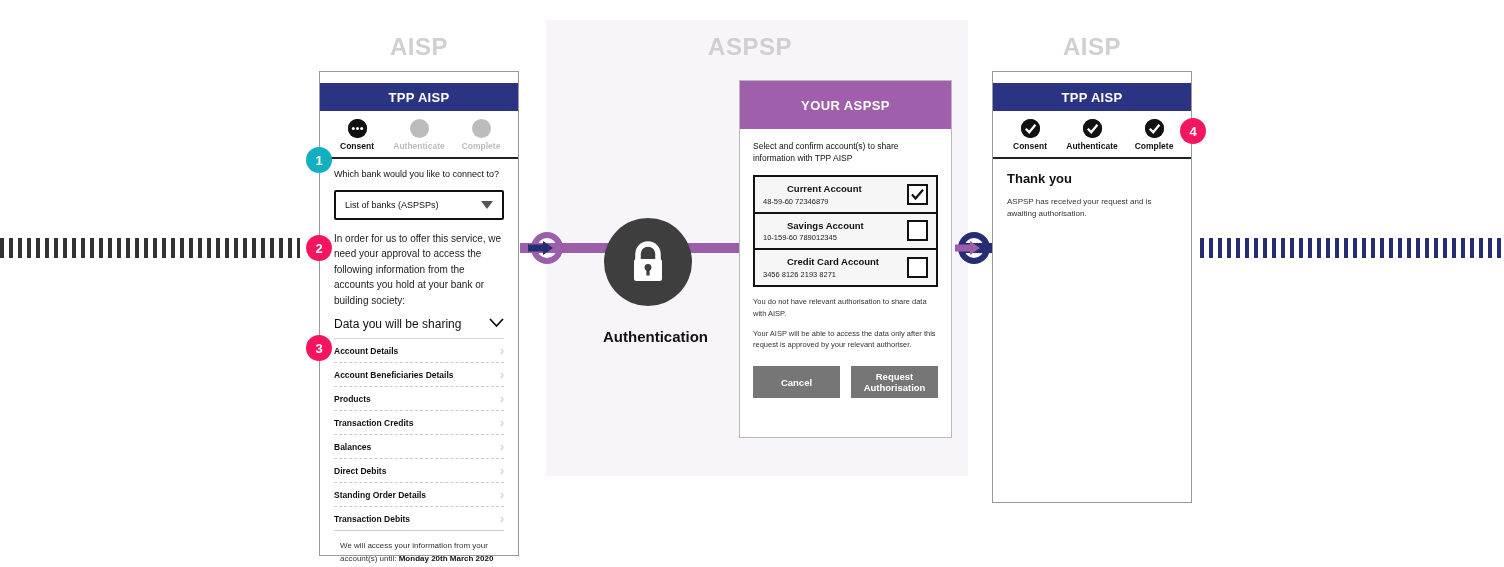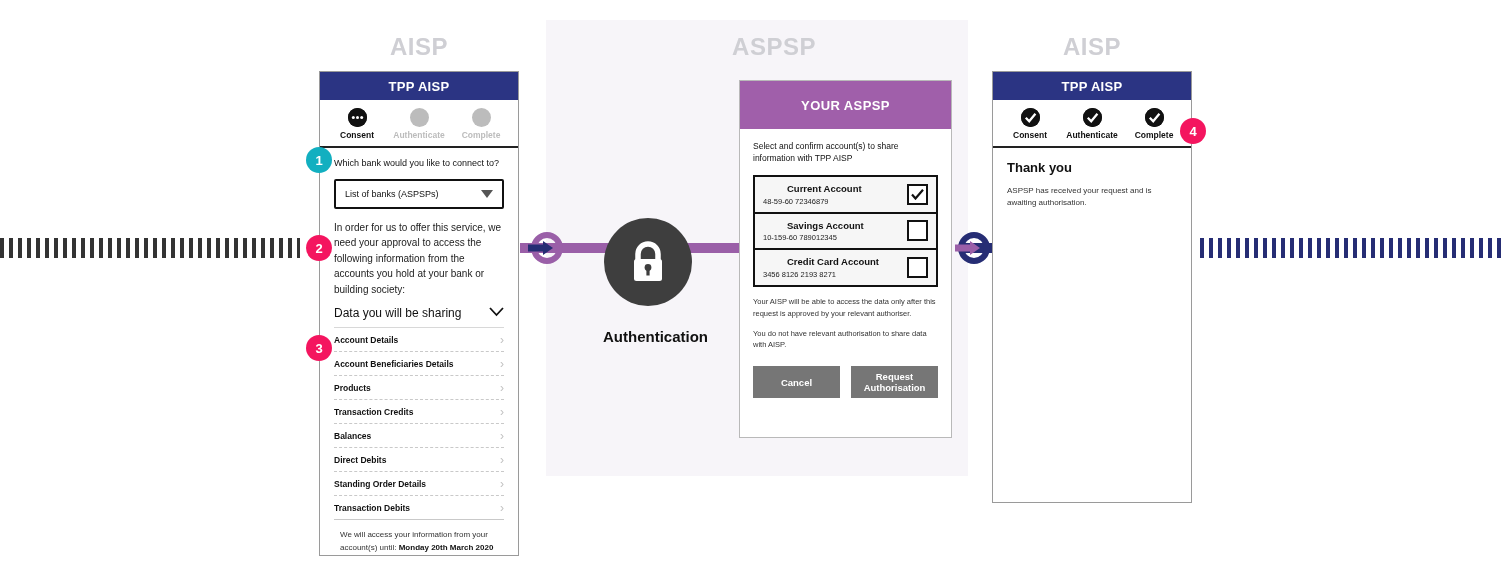--- a/index.html
+++ b/index.html
@@ -55,21 +55,21 @@
     position:absolute;
     background:#ffffff;
     border:1px solid #9a9a9a;
     box-sizing:border-box;
   }
   .phone-header{
     height:28px;
     display:flex;align-items:center;justify-content:center;
     color:#ffffff;font-size:13px;font-weight:700;letter-spacing:.3px;
   }
-  .hdr-navy{background:#2b3483;}
+  .hdr-navy{background:#2b3483;margin-top:11px;}
 
   
   .stepper{
     display:flex;justify-content:space-around;align-items:flex-end;
     padding:8px 6px 6px 6px;
     border-bottom:2px solid #222;
   }
   .step{display:flex;flex-direction:column;align-items:center;gap:3px;width:62px;}
   .step-dot{width:19px;height:19px;border-radius:50%;display:block;}
   .step-dot.active{background:#111;}
@@ -193,21 +193,21 @@
 
   <div class="connector" style="left:955px;">
     <svg width="38" height="38" viewBox="0 0 38 38">
       <circle cx="19" cy="19" r="13" fill="none" stroke="#262d74" stroke-width="6"></circle>
       <rect x="0" y="15.5" width="18" height="7" fill="#9a5fa8"></rect>
       <polygon points="15,12 25,19 15,26" fill="#9a5fa8"></polygon>
     </svg>
   </div>
 
   <div class="lane-label" style="left:349px;top:33px;width:140px;">AISP</div>
-  <div class="lane-label" style="left:704px;top:33px;width:140px;">ASPSP</div>
+  <div class="lane-label" style="left:680px;top:33px;width:140px;">ASPSP</div>
   <div class="lane-label" style="left:1022px;top:33px;width:140px;">AISP</div>
 
   <div class="phone" style="left:319px;top:71px;width:200px;height:485px;">
 
     <div class="phone-header hdr-navy">TPP AISP</div>
 
     <div class="stepper">
       <div class="step">
         <span class="step-dot active">
           <svg width="19" height="19" viewBox="0 0 19 19">
@@ -335,22 +335,22 @@
 
         <div class="acct">
           <div>
             <div class="acct-name">Credit Card Account</div>
             <div class="acct-num">3456 8126 2193 8271</div>
           </div>
           <span class="cbox"></span>
         </div>
       </div>
 
+      <p class="note">You do not have relevant authorisation to share data with AISP.</p>
       <p class="note">Your AISP will be able to access the data only after this request is approved by your relevant authoriser.</p>
-      <p class="note">You do not have relevant authorisation to share data with AISP.</p>
 
       <div class="aspsp-btn-row">
         <button class="btn">Cancel</button>
         <button class="btn">Request Authorisation</button>
       </div>
     </div>
   </div>
 
   <div class="phone" style="left:992px;top:71px;width:200px;height:432px;">
 

